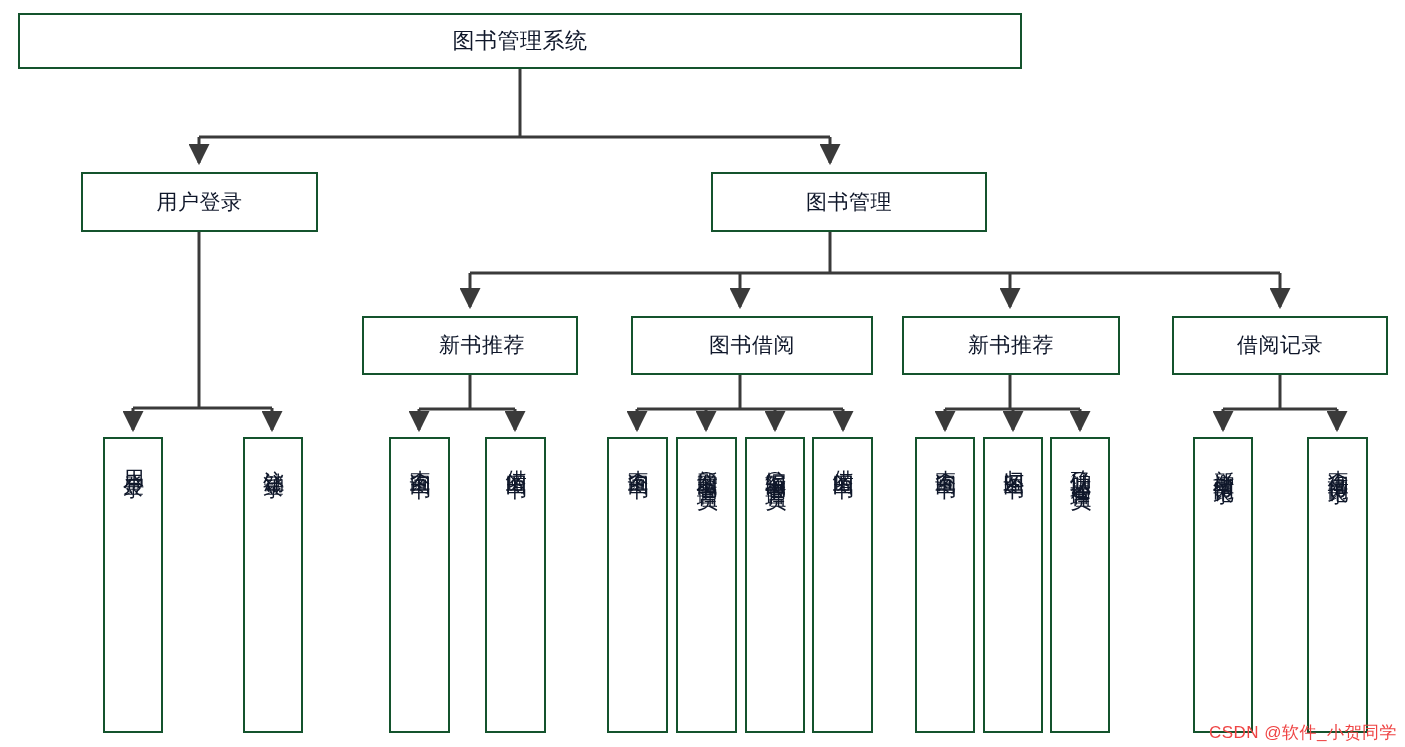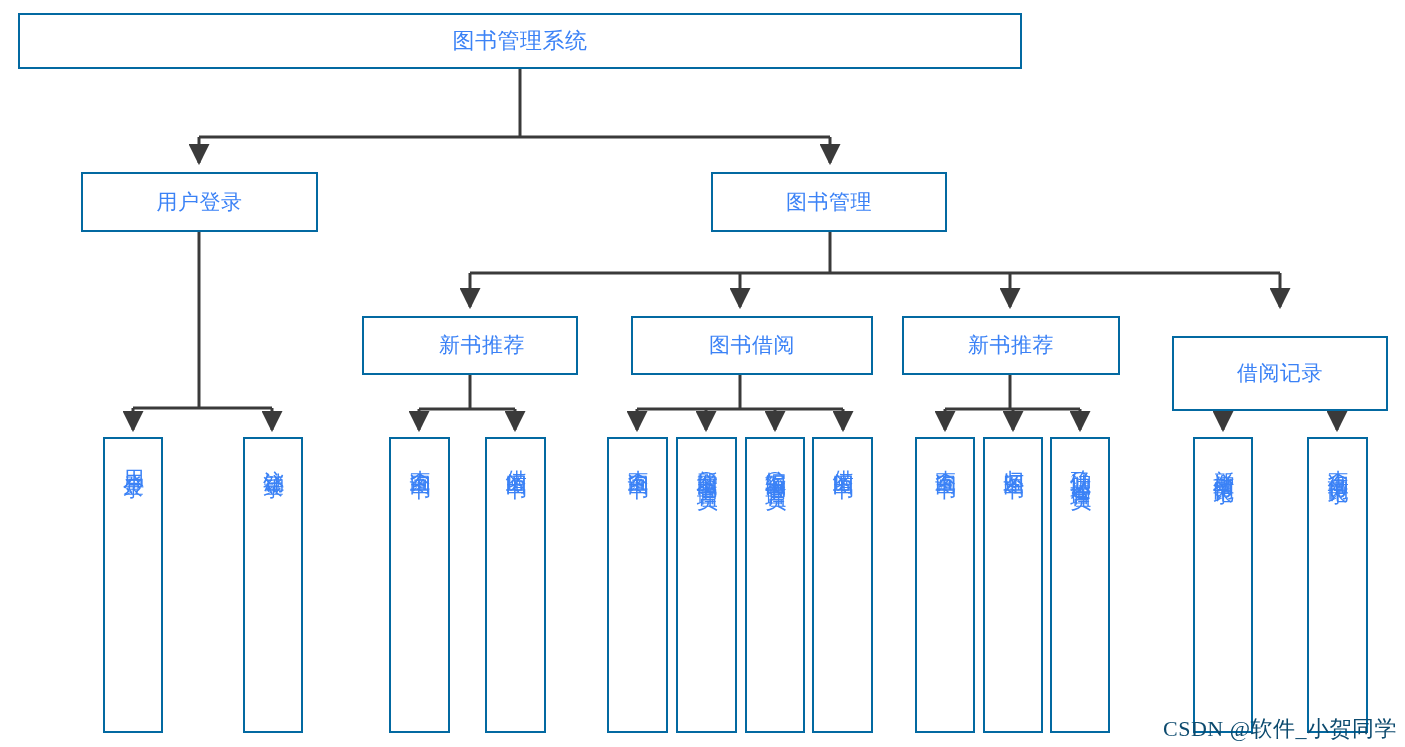--- a/index.html
+++ b/index.html
@@ -22,26 +22,26 @@
     position: absolute;
     left: 0;
     top: 0;
     width: 1405px;
     height: 747px;
     pointer-events: none;
   }
   .node {
     position: absolute;
     box-sizing: border-box;
-    border: 2px solid #0369a1;
+    border: 2px solid #14532d;
     background: #ffffff;
     display: flex;
     align-items: center;
     justify-content: center;
-    color: #3b82f6;
+    color: #0f172a;
   }
   .node .label {
     display: block;
     text-align: center;
     line-height: 1.18;
     letter-spacing: 0.5px;
   }
   
   .node.horiz .label {
     writing-mode: horizontal-tb;
@@ -61,25 +61,25 @@
     text-orientation: upright;
     font-size: 21px;
     line-height: 1.12;
     letter-spacing: 3px;
     white-space: nowrap;
   }
   .watermark {
     position: absolute;
     right: 8px;
     bottom: 3px;
-    font-size: 22px;
-    color: #0c4a6e;
+    font-size: 17px;
+    color: #ef4444;
     letter-spacing: 0.5px;
     white-space: nowrap;
-    font-family: Liberation Serif, serif;
+    font-family: Liberation Sans, sans-serif;
   }
 </style>
 </head>
 <body>
 
 <div id="canvas">
 
   <svg id="edges" viewBox="0 0 1405 747" width="1405" height="747" xmlns="http://www.w3.org/2000/svg">
     <defs>
       <marker id="arrow" viewBox="0 0 10 10" refX="9" refY="5" markerWidth="7" markerHeight="7" orient="auto-start-reverse">
@@ -130,34 +130,34 @@
     </g>
   </svg>
 
   <div class="node horiz root" style="left: 18px; top: 13px; width: 1004px; height: 56px;">
     <span class="label">图书管理系统</span>
   </div>
 
   <div class="node horiz" style="left: 81px; top: 172px; width: 237px; height: 60px;">
     <span class="label">用户登录</span>
   </div>
-  <div class="node horiz" style="left: 711px; top: 172px; width: 236px; height: 60px;">
+  <div class="node horiz" style="left: 711px; top: 172px; width: 276px; height: 60px;">
     <span class="label">图书管理</span>
   </div>
 
   <div class="node horiz" style="left: 362px; top: 316px; width: 216px; height: 59px; padding-left: 24px;">
     <span class="label">新书推荐</span>
   </div>
   <div class="node horiz" style="left: 631px; top: 316px; width: 242px; height: 59px;">
     <span class="label">图书借阅</span>
   </div>
   <div class="node horiz" style="left: 902px; top: 316px; width: 218px; height: 59px;">
     <span class="label">新书推荐</span>
   </div>
-  <div class="node horiz" style="left: 1172px; top: 316px; width: 216px; height: 75px; margin-top: 20px;">
+  <div class="node horiz" style="left: 1172px; top: 316px; width: 216px; height: 59px;">
     <span class="label">借阅记录</span>
   </div>
 
   <div id="leaf-host">
       <div class="node vert" style="left: 103px; top: 437px; width: 60px; height: 296px;">
         <span class="label">用户登录</span>
       </div>
       <div class="node vert" style="left: 243px; top: 437px; width: 60px; height: 296px;">
         <span class="label">注销登录</span>
       </div>

